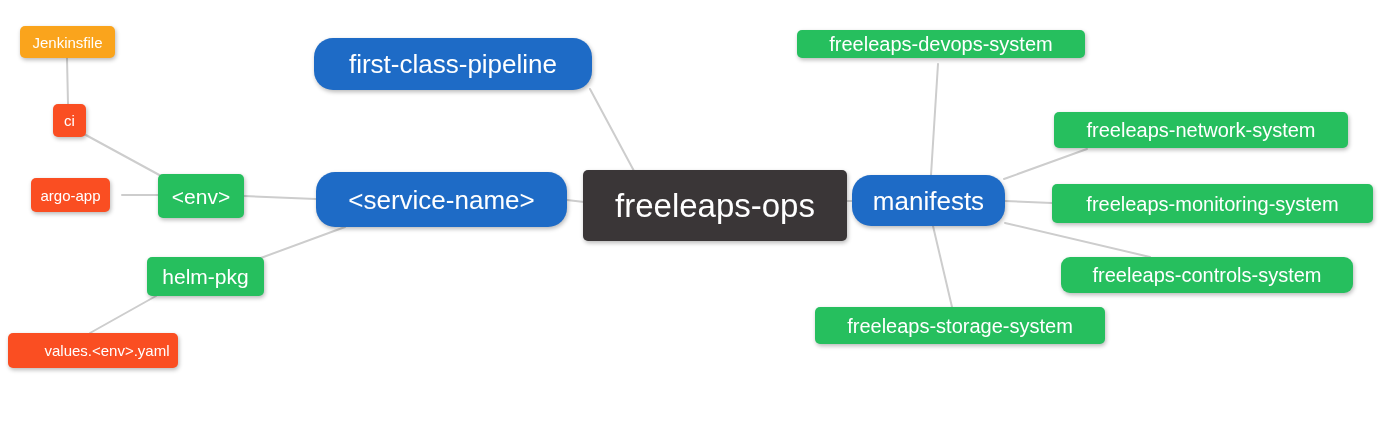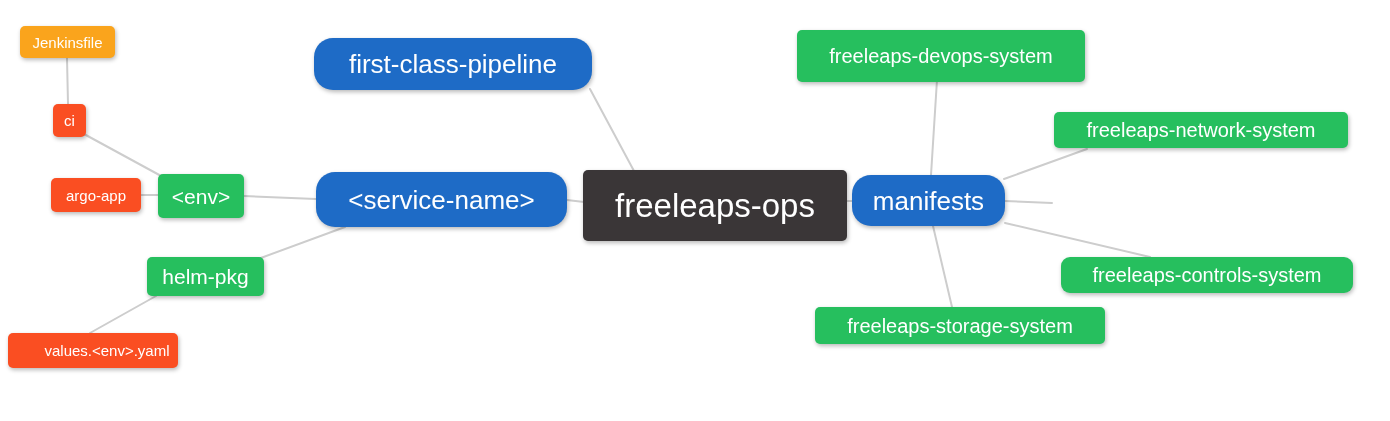--- a/index.html
+++ b/index.html
@@ -57,38 +57,39 @@
     <line class="edge" x1="1004" y1="179" x2="1087" y2="149"></line>
     <line class="edge" x1="1005" y1="201" x2="1052" y2="203"></line>
     <line class="edge" x1="1005" y1="223" x2="1150" y2="257"></line>
     <line class="edge" x1="933" y1="226" x2="952" y2="307"></line>
   </svg>
 
   <div class="node c-amber" style="left:20px;   top:26px;  width:95px;  height:32px; font-size:15px;">Jenkinsfile</div>
 
   <div class="node c-red" style="left:53px;   top:104px; width:33px;  height:33px; font-size:15px;">ci</div>
 
-  <div class="node c-red" style="left:31px;   top:178px; width:90px;  height:34px; font-size:15px;margin-left:20px;">argo-app</div>
+  <div class="node c-red" style="left:31px;   top:178px; width:79px;  height:34px; font-size:15px;">argo-app</div>
 
   <div class="node c-green" style="left:158px;  top:174px; width:86px;  height:44px; font-size:21px;">&lt;env&gt;</div>
 
   <div class="node c-green" style="left:147px;  top:257px; width:117px; height:39px; font-size:21px;">helm-pkg</div>
 
   <div class="node c-red" style="left:8px;    top:333px; width:170px; height:35px; font-size:15px;padding-left:28px;">values.&lt;env&gt;.yaml</div>
 
   <div class="node c-branch" style="left:314px;  top:38px;  width:278px; height:52px; font-size:26px;">first-class-pipeline</div>
 
   <div class="node c-branch" style="left:316px;  top:172px; width:251px; height:55px; font-size:26px;">&lt;service-name&gt;</div>
 
   <div class="node c-root" style="left:583px;  top:170px; width:264px; height:71px; font-size:33px;">freeleaps-ops</div>
 
   <div class="node c-branch" style="left:852px;  top:175px; width:153px; height:51px; font-size:26px;text-align:center;">manifests</div>
 
-  <div class="node c-green" style="left:797px;  top:30px;  width:288px; height:52px; font-size:20px;">freeleaps-devops-system</div>
+  <div class="node c-green" style="left:797px;  top:30px;  width:288px; height:28px; font-size:20px;">freeleaps-devops-system</div>
 
   <div class="node c-green" style="left:1054px; top:112px; width:294px; height:36px; font-size:20px;">freeleaps-network-system</div>
 
+  <div class="node c-green" style="left:1052px; top:184px; width:321px; height:39px; font-size:20px;">freeleaps-monitoring-system</div>
 
   <div class="node c-green" style="left:1061px; top:257px; width:292px; height:36px; font-size:20px;border-radius:9px;">freeleaps-controls-system</div>
 
   <div class="node c-green" style="left:815px;  top:307px; width:290px; height:37px; font-size:20px;">freeleaps-storage-system</div>
 
 </div>
 
 </body></html>

